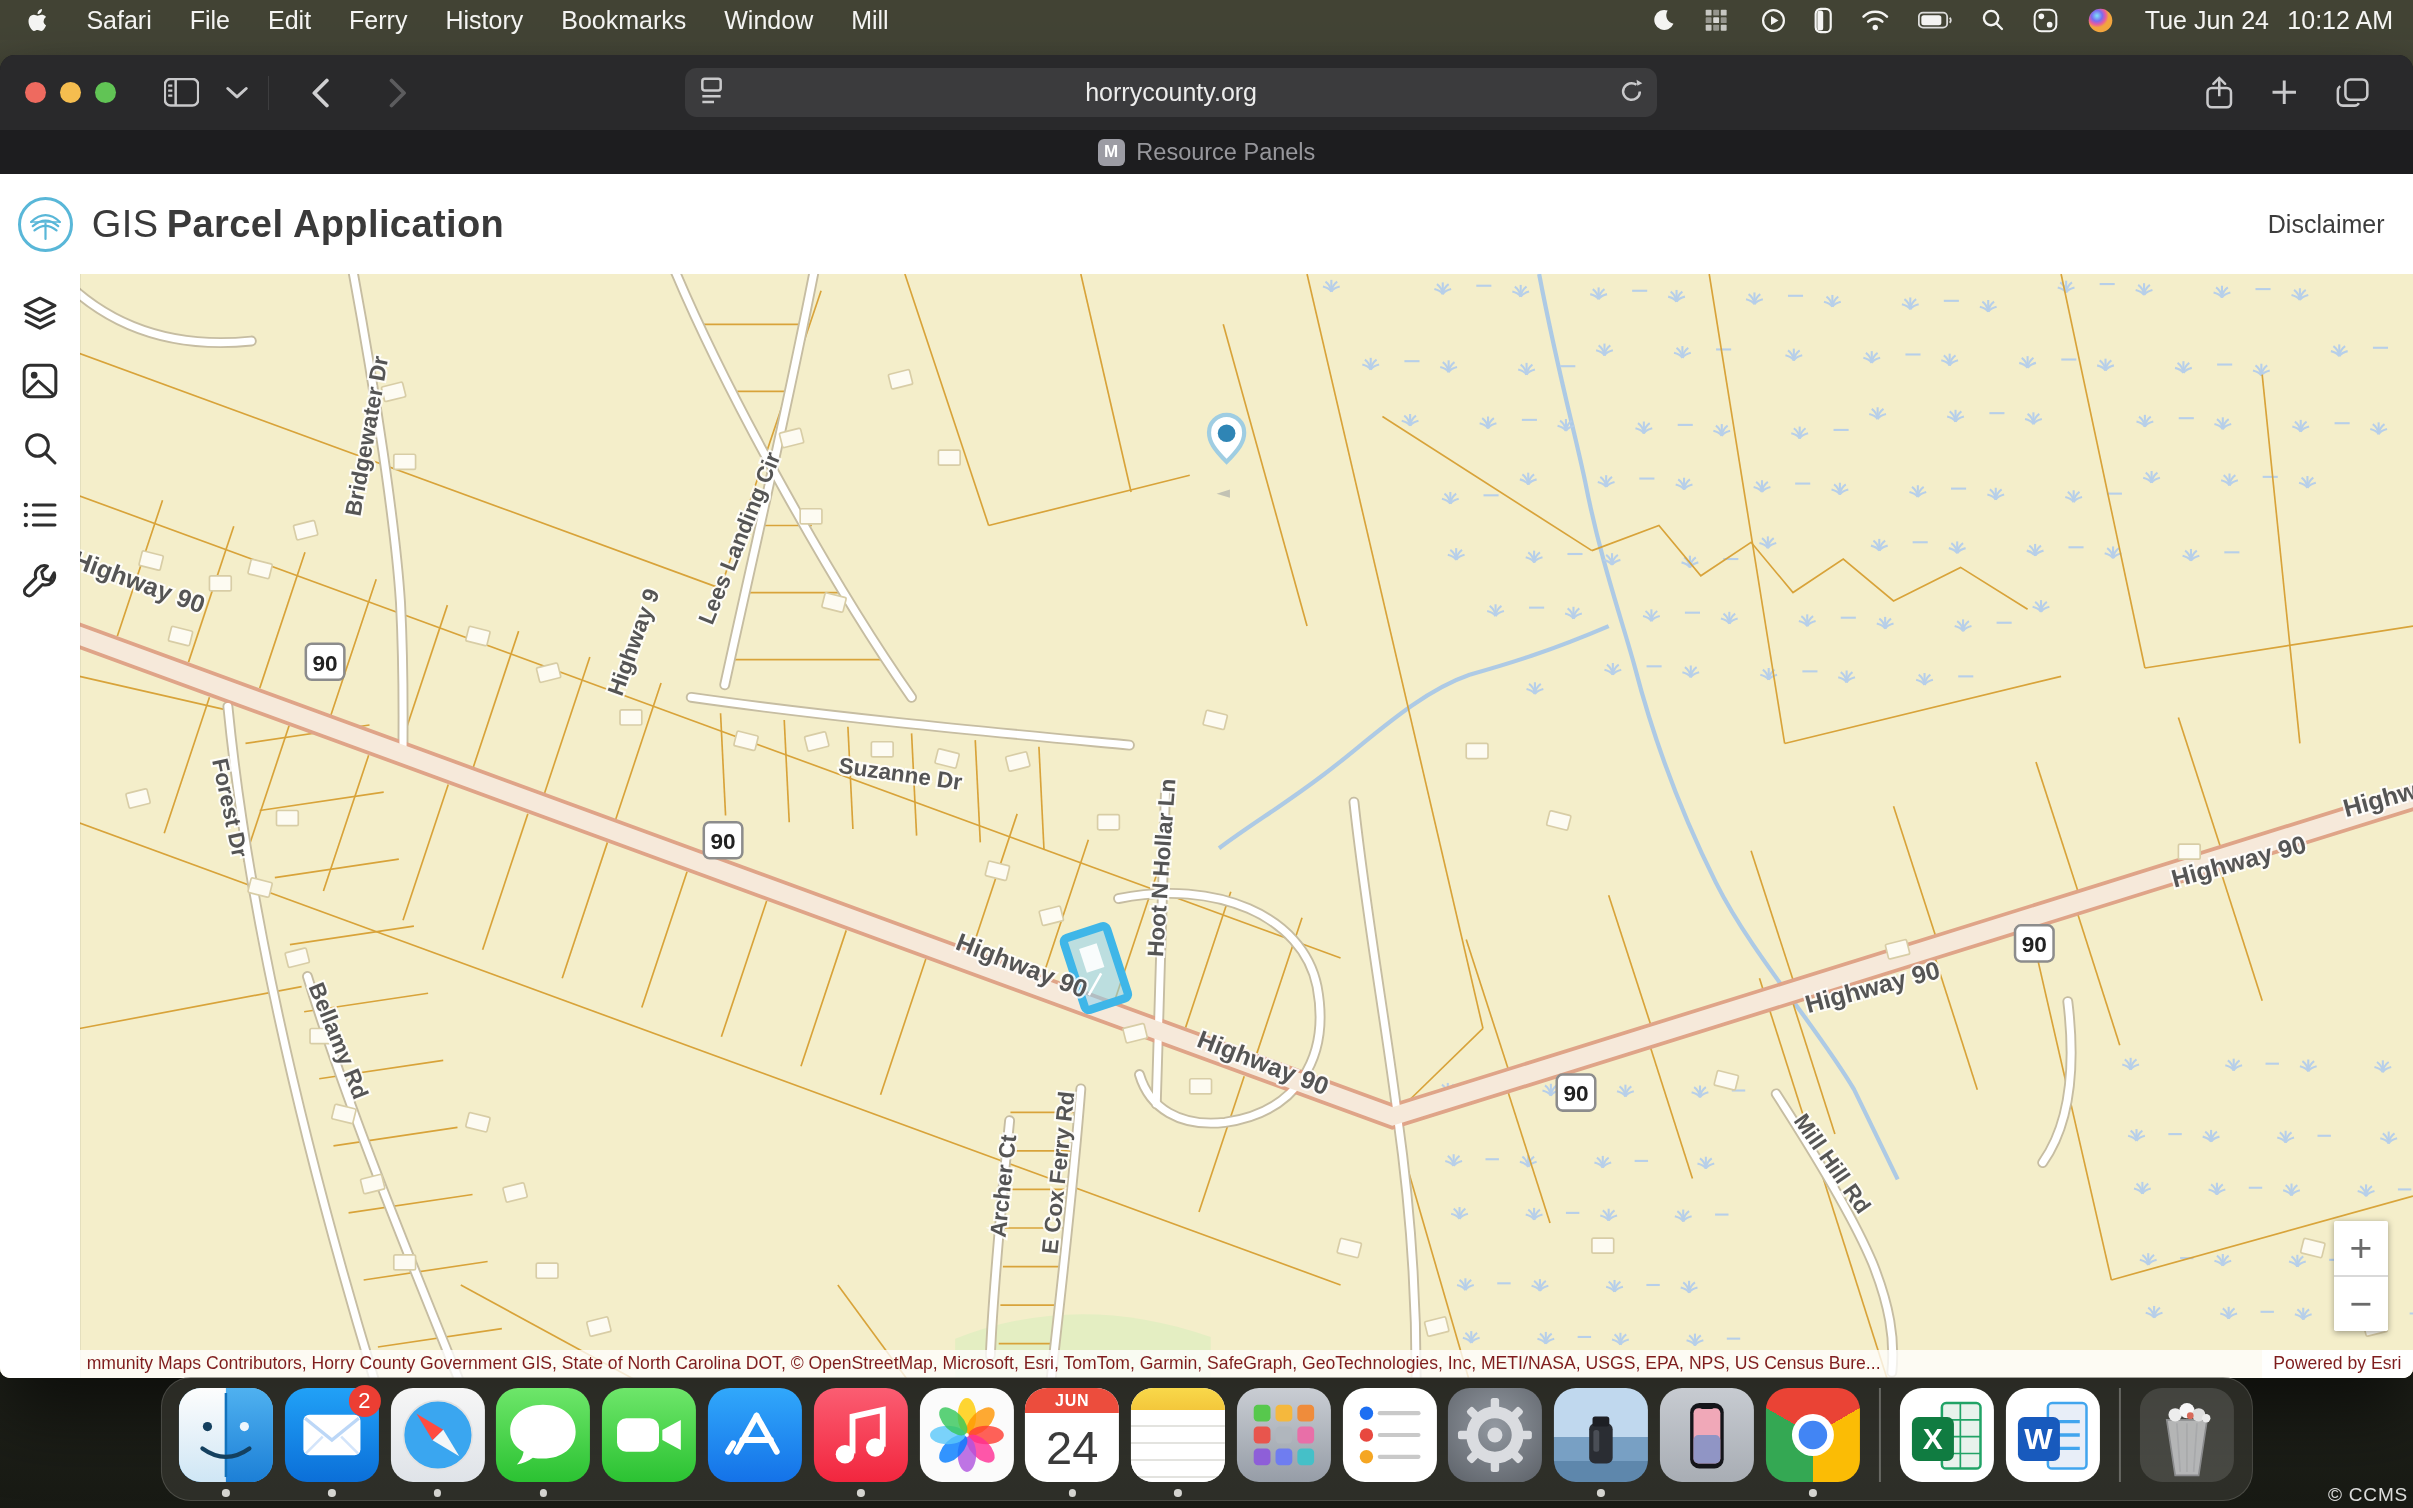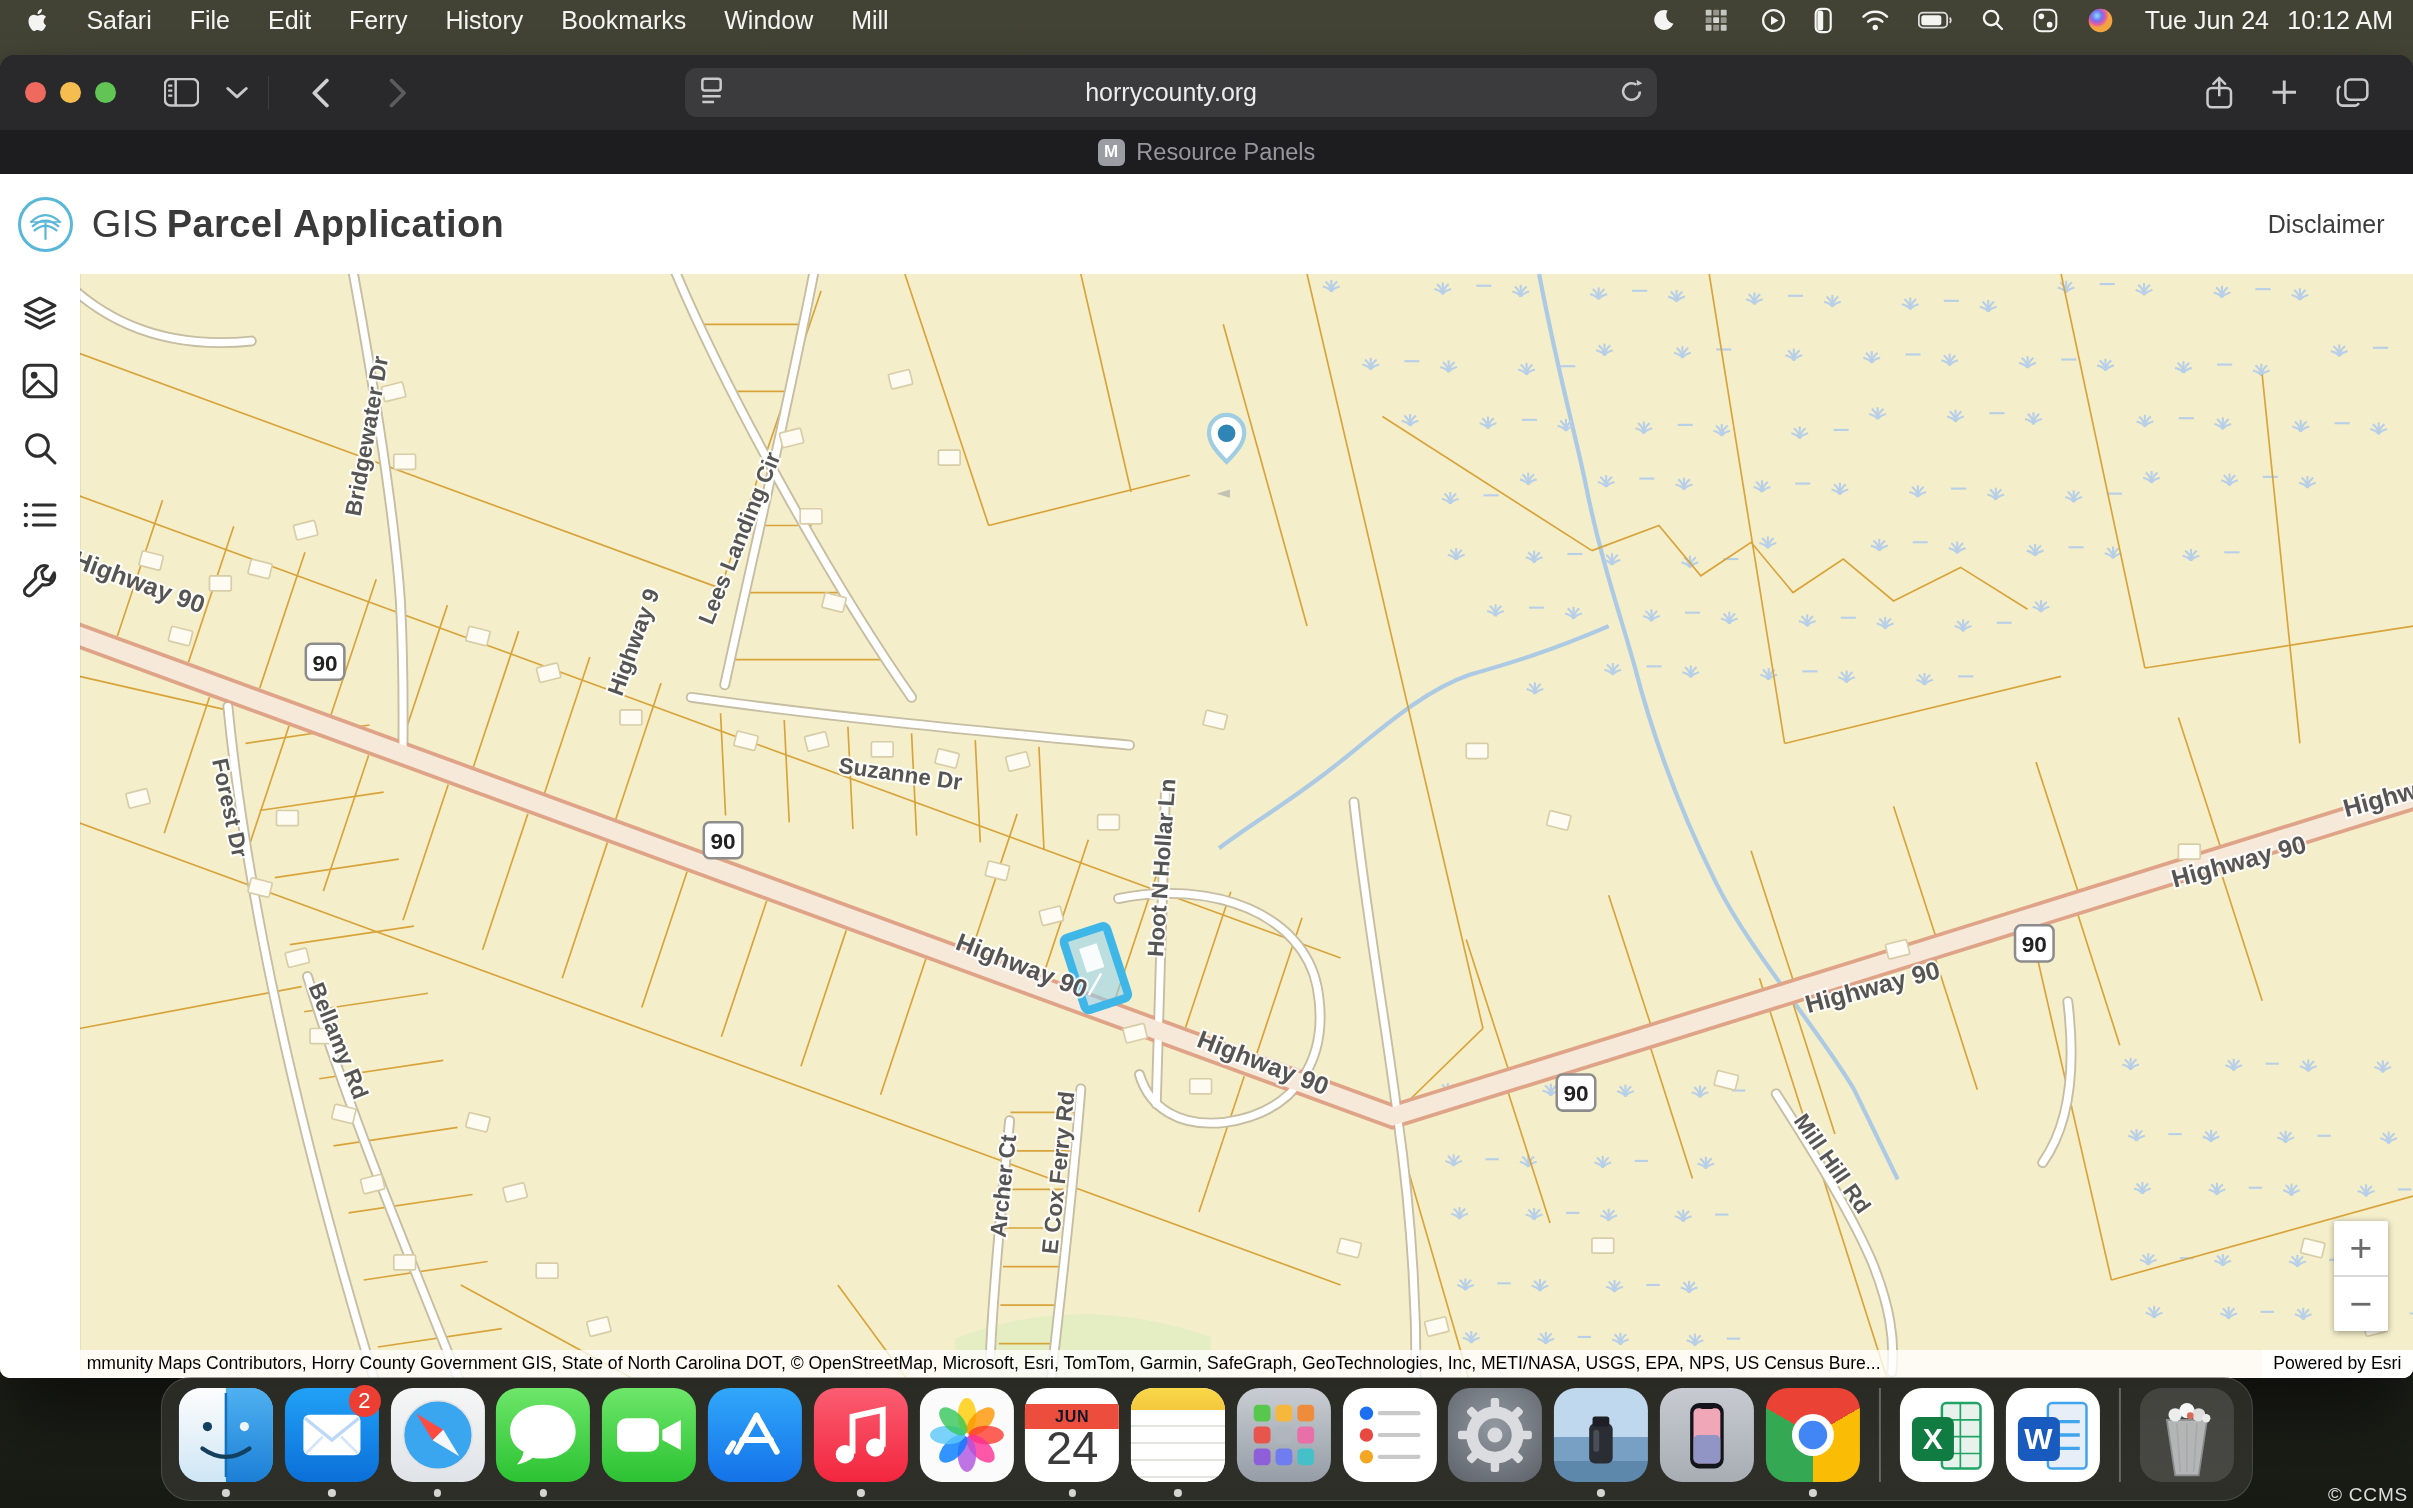--- a/index.html
+++ b/index.html
@@ -58,21 +58,21 @@
     box-shadow:0.8px 0 0 rgba(0,0,0,.08); }
   .sb-btn { width:50px; height:50px; margin-bottom:17px; display:flex; align-items:center;
     justify-content:center; color:#2e2e2e; }
   .zoomctl { position:absolute; right:25px; bottom:47px; width:54px; background:#fff;
     box-shadow:0 1.7px 6.7px rgba(0,0,0,.35); z-index:6; border-radius:1.7px; }
   .zoomctl .zbtn { height:54px; display:flex; align-items:center; justify-content:center;
     font-size:39px; color:#6b6b6b; font-weight:normal; }
   .zoomctl .zdiv { height:1.7px; background:#d9d9d9; }
   .attribution { position:absolute; left:80px; right:0; bottom:0; height:28.5px; z-index:6;
     display:flex; justify-content:space-between; align-items:center;
-    background:rgba(255,255,255,.78); font-size:17.6px; color:#000000; overflow:hidden; }
+    background:rgba(255,255,255,.78); font-size:17.6px; color:#7f1d1d; overflow:hidden; }
   .attribution .a-left { white-space:nowrap; overflow:hidden; padding-left:6.7px; }
   .attribution .a-right { white-space:nowrap; background:rgba(255,255,255,.9);
     padding:0 11.7px; height:100%; display:flex; align-items:center; }
   
   .dock { position:absolute; bottom:6.7px; left:50%; transform:translateX(-50%);
     height:124px; background:rgba(64,64,56,.55); border:0.8px solid rgba(255,255,255,.14);
     border-radius:30px; display:flex; align-items:flex-start; padding:10px 11.7px 0;
     z-index:40; }
   .dk-item { width:94px; margin:0 5.9px; display:flex; flex-direction:column; align-items:center; }
   .ic { width:94px; height:94px; border-radius:22px; position:relative; overflow:hidden; flex:0 0 auto; }
@@ -89,22 +89,22 @@
   .fhalf.l { left:0; background:linear-gradient(180deg,#fdfdfd,#cfe6f5); }
   .fhalf.r { right:0; background:linear-gradient(180deg,#4fb1f0,#1c7fd6); }
   .ic-mail { background:linear-gradient(180deg,#21a1f7,#0b6fd8); }
   .ic-safari { background:linear-gradient(180deg,#f6f6f6,#dfe3e8); }
   .ic-messages { background:linear-gradient(180deg,#6ee66a,#2bc232); }
   .ic-facetime { background:linear-gradient(180deg,#6ee66a,#2bc232); }
   .ic-app-store { background:linear-gradient(180deg,#31a8fb,#1472e8); }
   .ic-music { background:linear-gradient(180deg,#fb5d72,#f2263e); }
   .ic-photos { background:#fbfbfb; }
   .ic-calendar { background:#fff; }
-  .cal-top { position:absolute; top:16px; left:0; right:0; height:25px; background:#ec4d3d;
-    color:#0f172a; font-size:16px; font-weight:bold; display:flex; align-items:center;
+  .cal-top { position:absolute; top:0; left:0; right:0; height:25px; background:#ec4d3d;
+    color:#ffffff; font-size:16px; font-weight:bold; display:flex; align-items:center;
     justify-content:center; letter-spacing:0.8px; }
   .cal-num { position:absolute; top:25px; left:0; right:0; bottom:0; display:flex;
     align-items:center; justify-content:center; font-size:47px; color:#3b3b3b; font-weight:300; }
   .ic-notes { background:#fff; }
   .note-top { position:absolute; top:0; left:0; right:0; height:22px;
     background:linear-gradient(180deg,#f9d84a,#f3c73b); }
   .note-lines { position:absolute; top:22px; left:0; right:0; bottom:0;
     background:repeating-linear-gradient(180deg,#fff 0 15px,#e3e3df 15px 17px); }
   .ic-launchpad { background:linear-gradient(180deg,#c9cdd3,#969da7); }
   .ic-reminders { background:#fff; }

